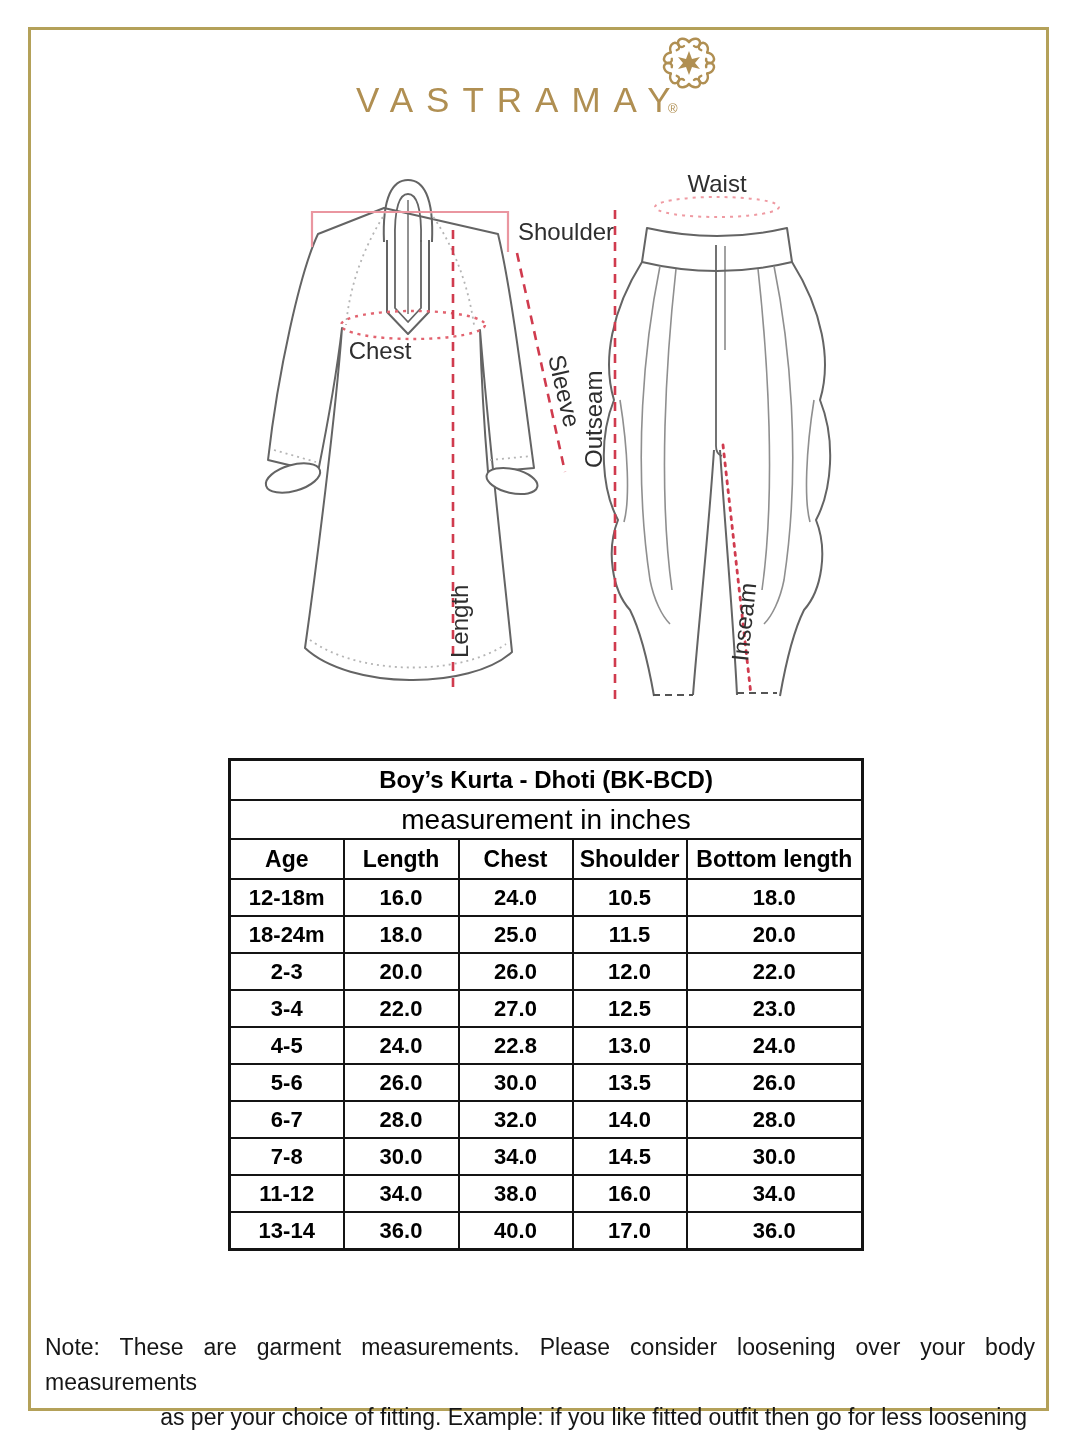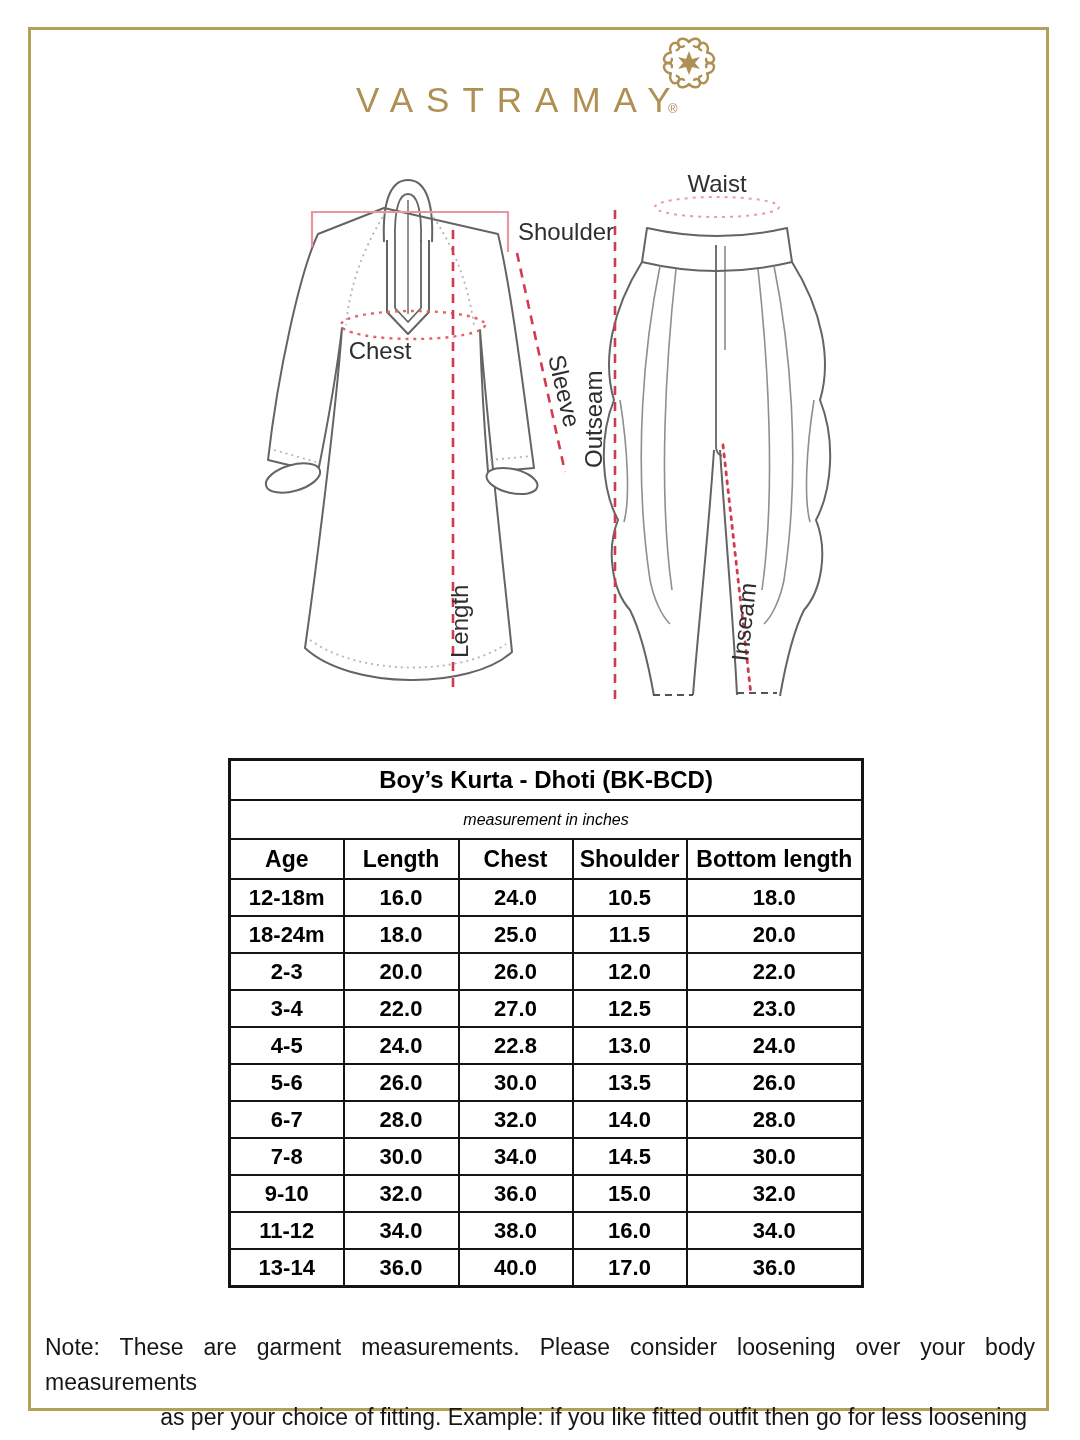--- a/index.html
+++ b/index.html
@@ -15,21 +15,21 @@
   
   .diagram{position:absolute;left:150px;top:150px;}
   .diagram text{font-family:"Liberation Sans",sans-serif;font-size:24px;fill:#2e2e2e;}
   
   .size-table{position:absolute;left:228px;top:742px;width:633px;border-collapse:collapse;
               table-layout:fixed;margin-top:16px;}
   .size-table td,.size-table th{border:2px solid #141414;text-align:center;vertical-align:middle;
               color:#000;padding:0;}
   .size-table{border:3px solid #141414;}
   .size-table .title-row td{font-size:24px;font-weight:700;height:38px;}
-  .size-table .sub-row td{font-size:16px;font-weight:400;height:37px;font-style:italic;}
+  .size-table .sub-row td{font-size:28px;font-weight:400;height:37px;}
   .size-table .head-row th{font-size:23px;font-weight:700;height:38px;}
   .size-table tbody td{font-size:22px;font-weight:700;height:35px;}
   
   .note{position:absolute;left:45px;top:1294px;width:990px;font-size:23px;color:#161616;
         line-height:35px;margin-top:36px;}
   .note .l1{text-align:justify;text-align-last:justify;}
   .note .l2{text-align:right;padding-right:8px;}
 </style>
 </head>
 <body>
@@ -213,27 +213,20 @@
           <td>28.0</td>
         </tr>
         <tr>
           <td>7-8</td>
           <td>30.0</td>
           <td>34.0</td>
           <td>14.5</td>
           <td>30.0</td>
         </tr>
         <tr>
-          <td>9-10</td>
-          <td>32.0</td>
-          <td>36.0</td>
-          <td>15.0</td>
-          <td>32.0</td>
-        </tr>
-        <tr>
           <td>11-12</td>
           <td>34.0</td>
           <td>38.0</td>
           <td>16.0</td>
           <td>34.0</td>
         </tr>
         <tr>
           <td>13-14</td>
           <td>36.0</td>
           <td>40.0</td>

